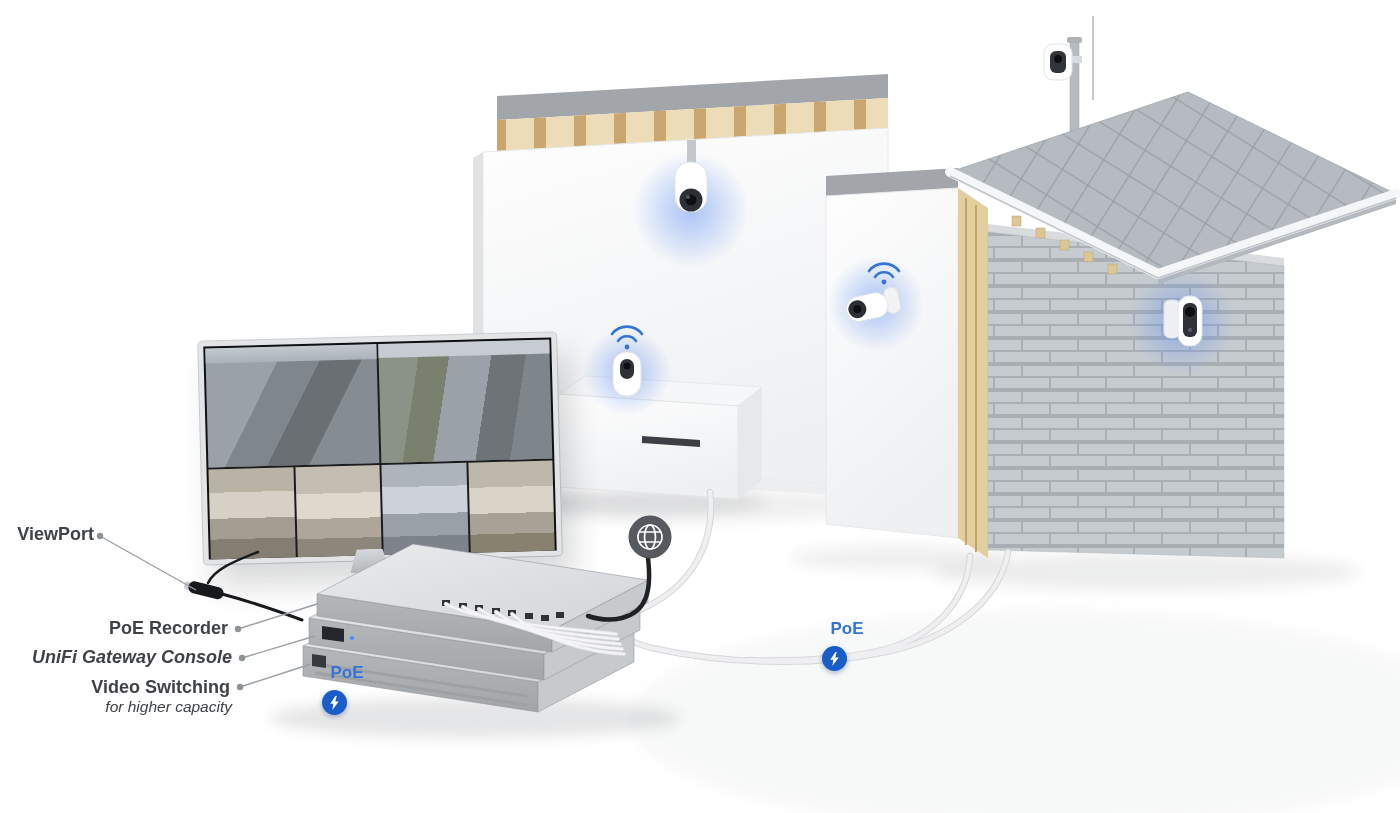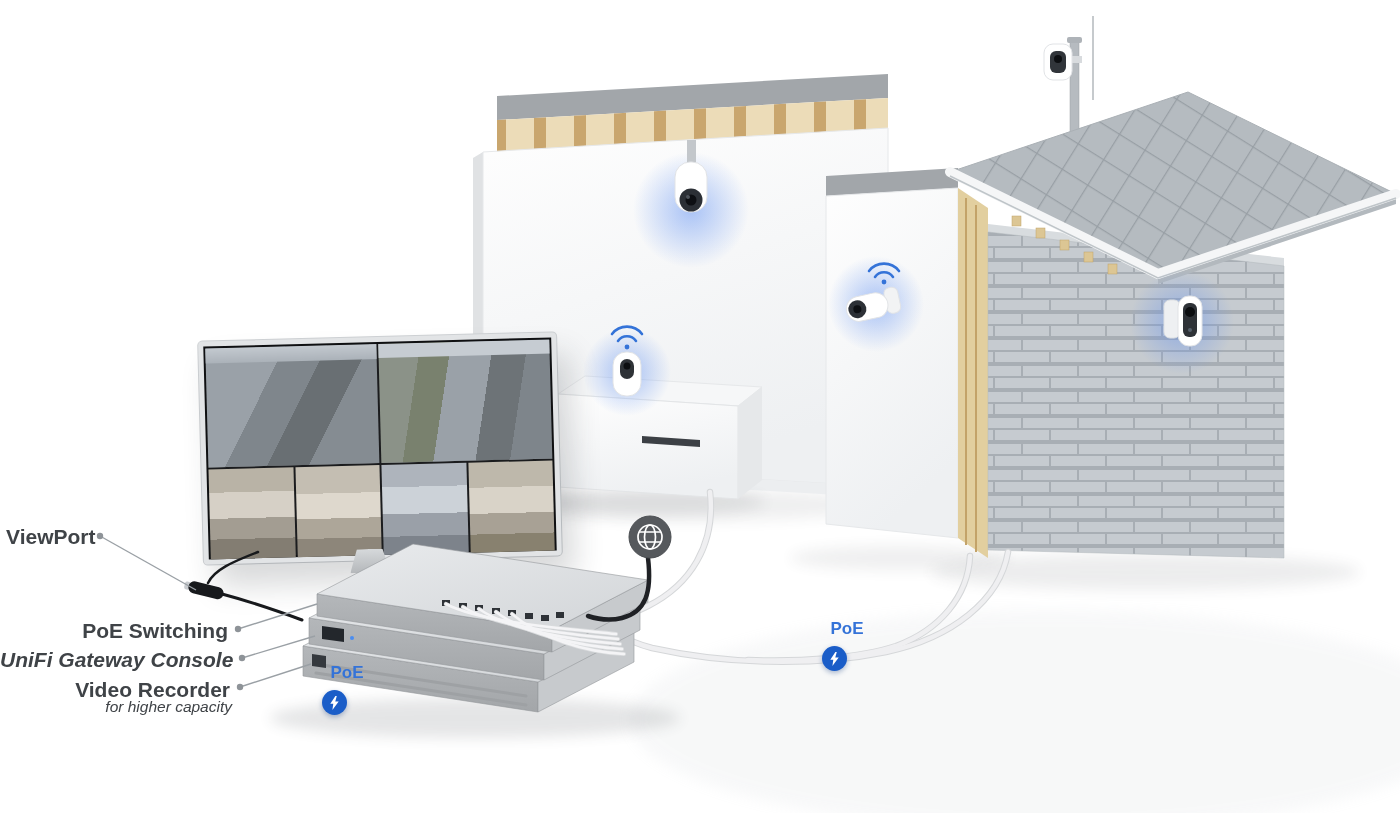--- a/index.html
+++ b/index.html
@@ -35,21 +35,21 @@
   .f-office4{background:linear-gradient(180deg,#beb8ab 0 28%,#d9d3c8 28% 57%,#a8a195 57% 80%,#88816f 80%);}
   .monitor-stand{
     position:absolute;left:350px;top:549px;width:40px;height:24px;
     background:linear-gradient(#d6d9db,#b4b7ba);
     clip-path:polygon(18% 0,82% 0,100% 100%,0% 100%);
     transform:rotate(-1.5deg);
   }
 
   
   .lbl{position:absolute;color:var(--label-text,#3f4347);font-weight:bold;
-       font-size:21px;line-height:1.1;white-space:nowrap;}
+       font-size:18px;line-height:1.1;white-space:nowrap;}
   .lbl-right{text-align:right;}
   .lbl-sub{font-weight:normal;font-size:15.5px;font-style:italic;}
 
   
   .poe{position:absolute;width:54px;display:flex;flex-direction:column;align-items:center;gap:7px;}
   .poe-text{color:var(--accent-blue,#3473d8);font-size:17px;font-weight:bold;padding-left:26px;}
   .poe-bolt{width:25px;height:25px;border-radius:50%;
     background:var(--badge-blue,#1a5dc8);display:flex;align-items:center;justify-content:center;
     box-shadow:0 2px 5px rgba(20,60,130,.35);}
 
@@ -308,25 +308,25 @@
       <line class="leader" x1="240" y1="687" x2="311" y2="664"></line>
       <circle cx="100" cy="536" r="3.2" fill="#8e9398"></circle>
       <circle cx="238" cy="629" r="3.2" fill="#8e9398"></circle>
       <circle cx="242" cy="658" r="3.2" fill="#8e9398"></circle>
       <circle cx="240" cy="687" r="3.2" fill="#8e9398"></circle>
     </g>
   </svg>
 
   <div class="lbl lbl-right z-labels" style="left:6px;top:525px;width:88px;">ViewPort</div>
 
-  <div class="lbl lbl-right z-labels" style="left:0;top:619px;width:228px;">PoE Switching</div>
+  <div class="lbl lbl-right z-labels" style="left:0;top:619px;width:228px;">PoE Recorder</div>
 
   <div class="lbl lbl-right z-labels" style="left:0;top:648px;width:232px;font-style:italic;">UniFi Gateway Console</div>
 
-  <div class="lbl lbl-right z-labels" style="left:0;top:678px;width:230px;">Video Recorder</div>
+  <div class="lbl lbl-right z-labels" style="left:0;top:678px;width:230px;">Video Switching</div>
 
   <div class="lbl lbl-right lbl-sub z-labels" style="left:0;top:698px;width:232px;">for higher capacity</div>
 
   <div class="poe z-labels" style="left:307px;top:663px;">
     <span class="poe-text">PoE</span>
     <span class="poe-bolt">
       <svg viewBox="0 0 12 16" width="11" height="14">
           <path d="M7 0 L1.2 8.8 H4.6 L3.6 16 L10.8 6.4 H6.9 L8.6 0 Z" fill="#ffffff"></path>
         </svg>
     </span>

